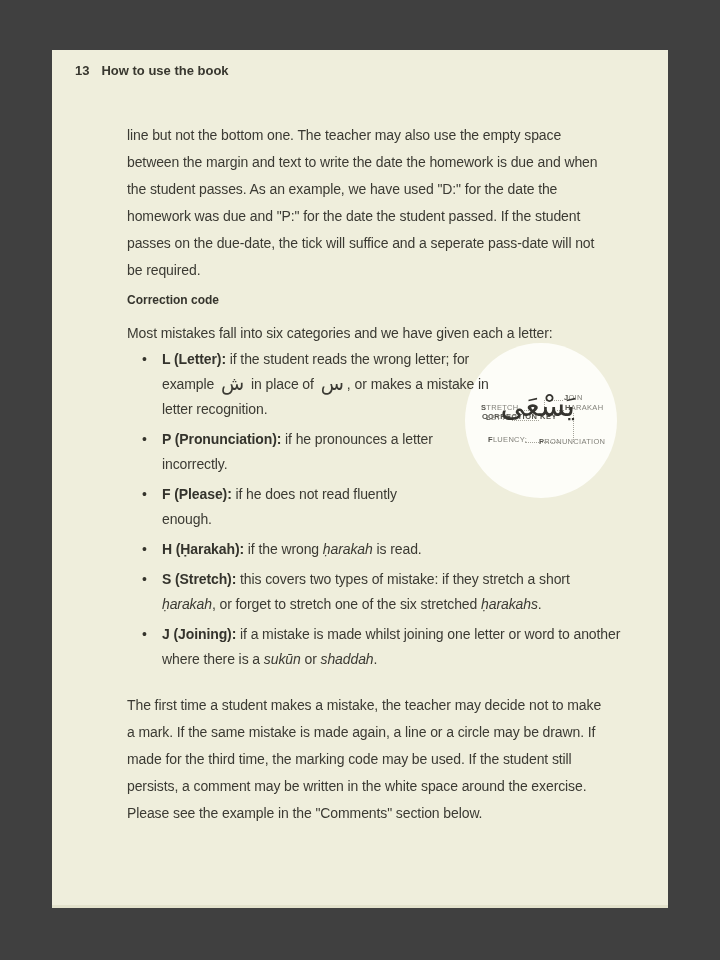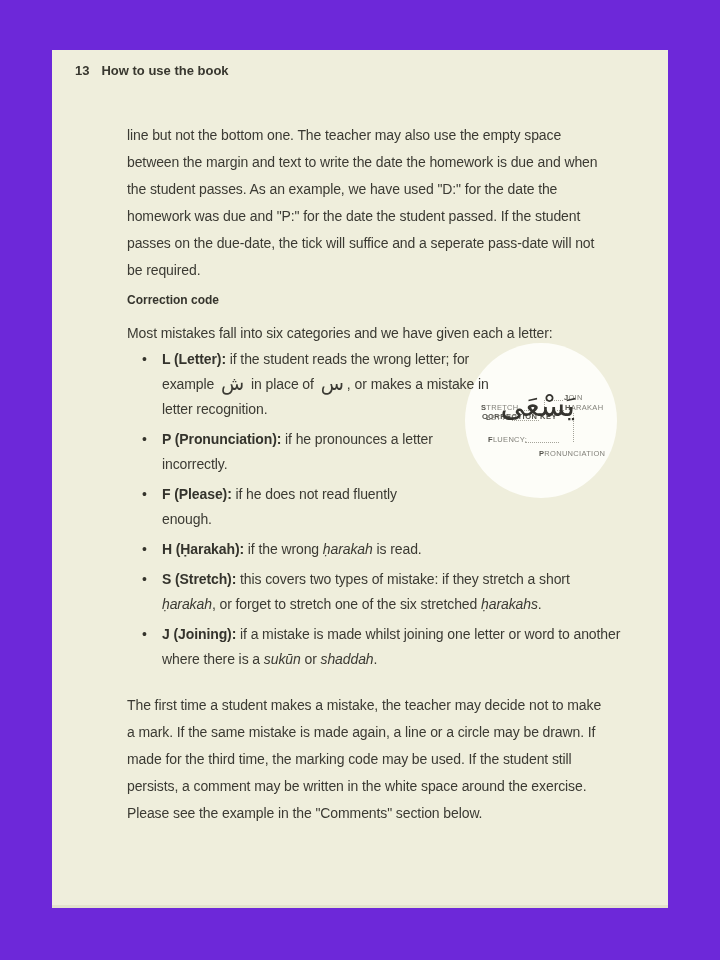--- a/index.html
+++ b/index.html
@@ -5,21 +5,21 @@
   html, body {
     margin: 0;
     padding: 0;
     background: #ffffff;
     font-family: "Liberation Sans", "DejaVu Sans", sans-serif;
   }
   .canvas {
     position: relative;
     width: 720px;
     height: 960px;
-    background: #6d28d9;
+    background: #404040;
     overflow: hidden;
   }
   .page {
     position: absolute;
     left: 52px;
     top: 50px;
     width: 616px;
     height: 858px;
     background: #efeedc;
     border-bottom: 3px solid #e3e2cc;
@@ -125,21 +125,21 @@
     letter-spacing: 0.3px;
     color: #82817a;
     white-space: nowrap;
   }
   .ck-label .ini { font-weight: 700; color: #53524b; }
   .ck-join    { left: 99px;  top: 50px; }
   .ck-stretch { left: 16px;  top: 60px; text-align: center; }
   .ck-harakah { left: 100px; top: 60px; }
   .ck-letter  { left: 21px;  top: 70px; }
   .ck-fluency { left: 23px;  top: 92px; }
-  .ck-pron    { left: 74px;  top: 106px; }
+  .ck-pron    { left: 74px;  top: 94px; }
   .ck-word {
     position: absolute;
     left: 46px;
     top: 46px;
     width: 64px;
     font-size: 30px;
     line-height: 34px;
     color: #35342f;
     direction: rtl;
     text-align: center;

